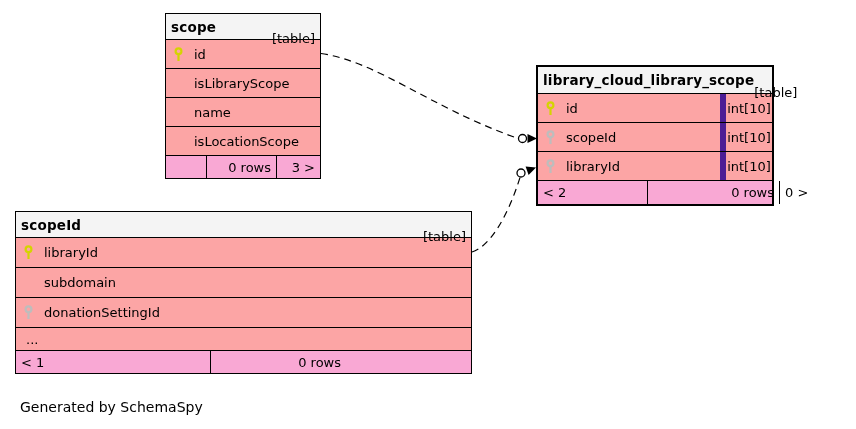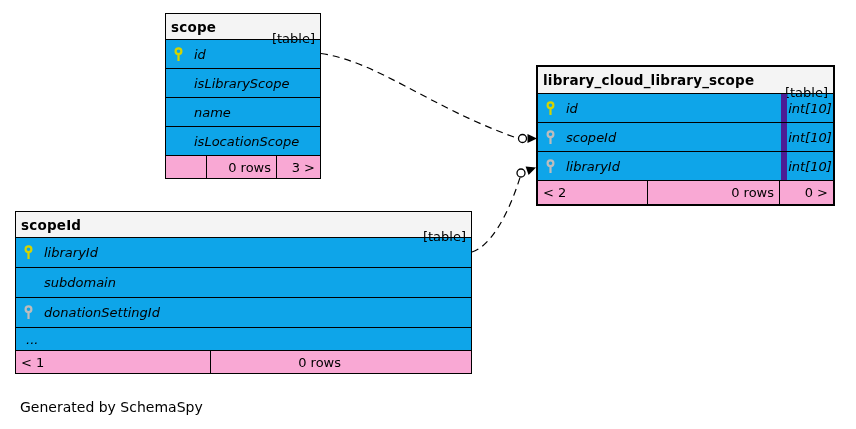--- a/index.html
+++ b/index.html
@@ -14,21 +14,21 @@
 
   
   .tbl{position:absolute;box-sizing:border-box;border:1px solid #000;background:#fff;z-index:1;}
   .tbl.focus{border-width:2px;}
   .hd{display:flex;justify-content:space-between;align-items:center;height:25px;
       background:var(--header-bg);padding:0 5px;box-sizing:border-box;}
   .tbl.focus .hd{height:26px;}
   .nm{font-weight:bold;font-size:13.5px;letter-spacing:0.2px;}
   .kind{font-size:13px;margin-top:24px;}
   .row{display:flex;align-items:center;height:29px;border-top:1px solid #000;
-       padding-left:6px;box-sizing:border-box;font-size:13px;background:#0ea5e9;font-style:italic;}
+       padding-left:6px;box-sizing:border-box;font-size:13px;background:#fca5a5;}
   .tbl-library .row{height:30px;}
   .tbl-library .row.dots{height:23px;padding-left:10px;}
   .ic{width:15px;display:flex;align-items:center;justify-content:flex-start;flex:0 0 15px;}
   .ic svg{display:block;}
   .key-primary{color:var(--primary-key-color);}
   .key-foreign{color:var(--foreign-key-color);}
   .cn{margin-left:7px;white-space:nowrap;}
   .row.dots .cn{margin-left:0;}
   .ty{margin-left:auto;align-self:stretch;display:flex;align-items:center;justify-content:center;
       width:52px;flex:0 0 52px;border-left:6px solid #4c1d95;box-sizing:border-box;font-size:13px;}
@@ -97,21 +97,21 @@
       <span class="ic"></span>
       <span class="cn">isLocationScope</span>
     </div>
     <div class="ft">
       <span class="fc c1"></span>
       <span class="fc c2 r">0 rows</span>
       <span class="fc c3 r">3 &gt;</span>
     </div>
   </div>
 
-  <div class="tbl focus t-lcls" style="left:536px;top:65px;width:299px;">
+  <div class="tbl focus t-lcls" style="left:536px;top:65px;width:238px;">
     <div class="hd">
       <span class="nm">library_cloud_library_scope</span>
       <span class="kind">[table]</span>
     </div>
     <div class="row">
       <span class="ic key-primary">
         <svg width="13" height="15" viewBox="0 0 13 15">
             <circle cx="6.5" cy="4.2" r="2.9" fill="none" stroke="currentColor" stroke-width="2.2"></circle>
             <line x1="6.5" y1="7.2" x2="6.5" y2="14" stroke="currentColor" stroke-width="2.2"></line>
           </svg>

